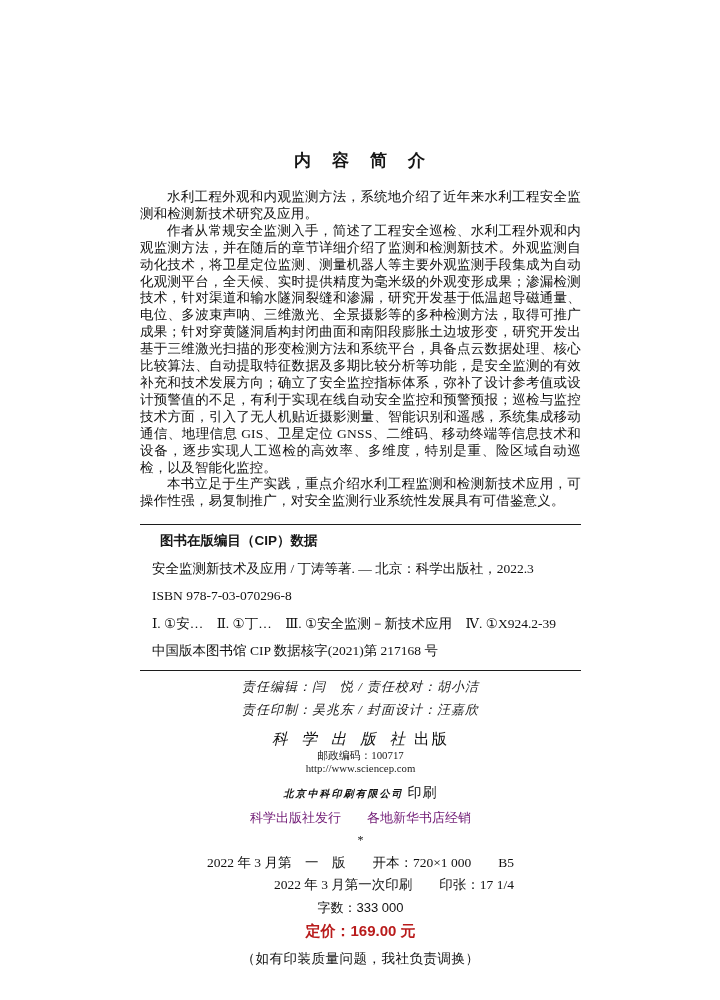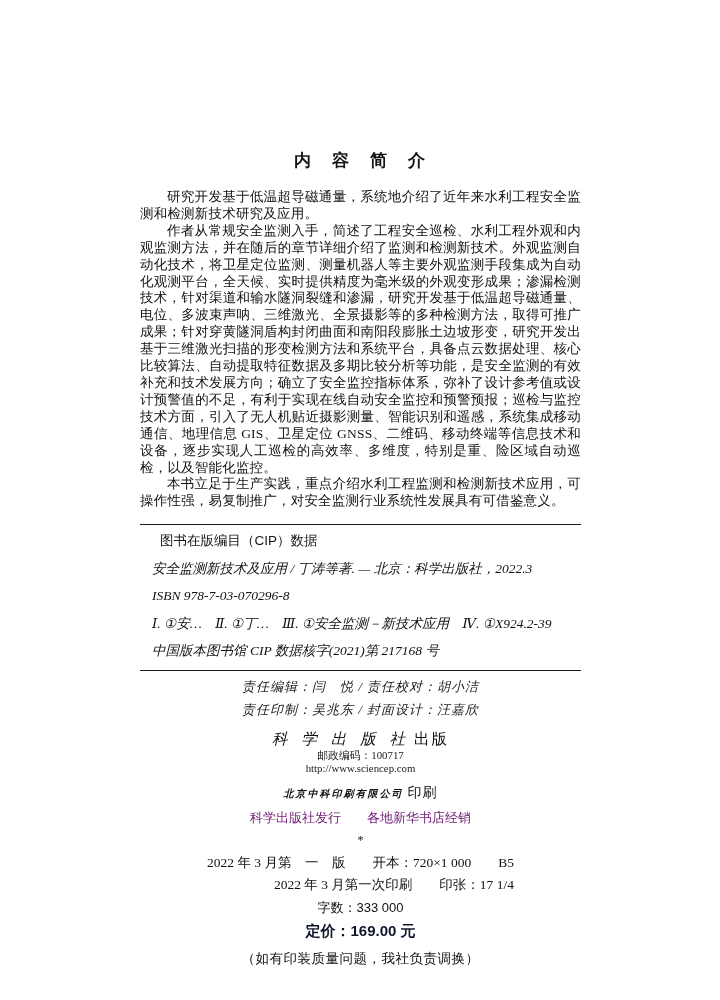--- a/index.html
+++ b/index.html
@@ -50,32 +50,31 @@
     width: 100%;
   }
   .rule-top { margin-top: 14px; }
   .rule-bottom { margin-top: 10px; }
   .cip {
     margin-top: 7px;
     padding-left: 12px;
   }
   .cip-header {
     font-family: "Liberation Sans", "DejaVu Sans", sans-serif;
-    font-weight: normal;
+    font-weight: bold;
     font-size: 13.5px;
     line-height: 18px;
     color: #161616;
     padding-left: 8px;
   }
   .cip-line {
     margin-top: 9.5px;
     font-size: 13.5px;
     line-height: 18px;
     white-space: nowrap;
-    font-style: italic;
   }
   .colophon {
     margin-top: 5px;
     text-align: center;
   }
   .staff-line {
     font-style: italic;
     font-size: 13px;
     line-height: 22.5px;
     letter-spacing: 1px;
@@ -141,39 +140,39 @@
     font-size: 13px;
     line-height: 22px;
     font-family: "Liberation Sans", "DejaVu Sans", sans-serif;
   }
   .price-line {
     margin-top: 2px;
     font-weight: bold;
     font-size: 15px;
     line-height: 20px;
     font-family: "Liberation Sans", "DejaVu Sans", sans-serif;
-    color: #0f172a;
+    color: #b91c1c;
   }
   .note-line {
     margin-top: 9px;
     font-size: 13.5px;
     line-height: 18px;
     letter-spacing: 0.5px;
   }
 </style>
 </head>
 <body>
 
 <div class="page">
   <div class="content">
 
     <h1 class="title">内　容　简　介</h1>
 
     <div class="intro">
-      <p>研究开发基于低温超导磁通量，系统地介绍了近年来水利工程安全监测和检测新技术研究及应用。</p>
+      <p>水利工程外观和内观监测方法，系统地介绍了近年来水利工程安全监测和检测新技术研究及应用。</p>
       <p>作者从常规安全监测入手，简述了工程安全巡检、水利工程外观和内观监测方法，并在随后的章节详细介绍了监测和检测新技术。外观监测自动化技术，将卫星定位监测、测量机器人等主要外观监测手段集成为自动化观测平台，全天候、实时提供精度为毫米级的外观变形成果；渗漏检测技术，针对渠道和输水隧洞裂缝和渗漏，研究开发基于低温超导磁通量、电位、多波束声呐、三维激光、全景摄影等的多种检测方法，取得可推广成果；针对穿黄隧洞盾构封闭曲面和南阳段膨胀土边坡形变，研究开发出基于三维激光扫描的形变检测方法和系统平台，具备点云数据处理、核心比较算法、自动提取特征数据及多期比较分析等功能，是安全监测的有效补充和技术发展方向；确立了安全监控指标体系，弥补了设计参考值或设计预警值的不足，有利于实现在线自动安全监控和预警预报；巡检与监控技术方面，引入了无人机贴近摄影测量、智能识别和遥感，系统集成移动通信、地理信息 GIS、卫星定位 GNSS、二维码、移动终端等信息技术和设备，逐步实现人工巡检的高效率、多维度，特别是重、险区域自动巡检，以及智能化监控。</p>
       <p>本书立足于生产实践，重点介绍水利工程监测和检测新技术应用，可操作性强，易复制推广，对安全监测行业系统性发展具有可借鉴意义。</p>
     </div>
 
     <hr class="rule rule-top">
 
     <div class="cip">
       <div class="cip-header">图书在版编目（CIP）数据</div>
       <div class="cip-line">安全监测新技术及应用 / 丁涛等著. — 北京：科学出版社，2022.3</div>
       <div class="cip-line">ISBN 978-7-03-070296-8</div>

